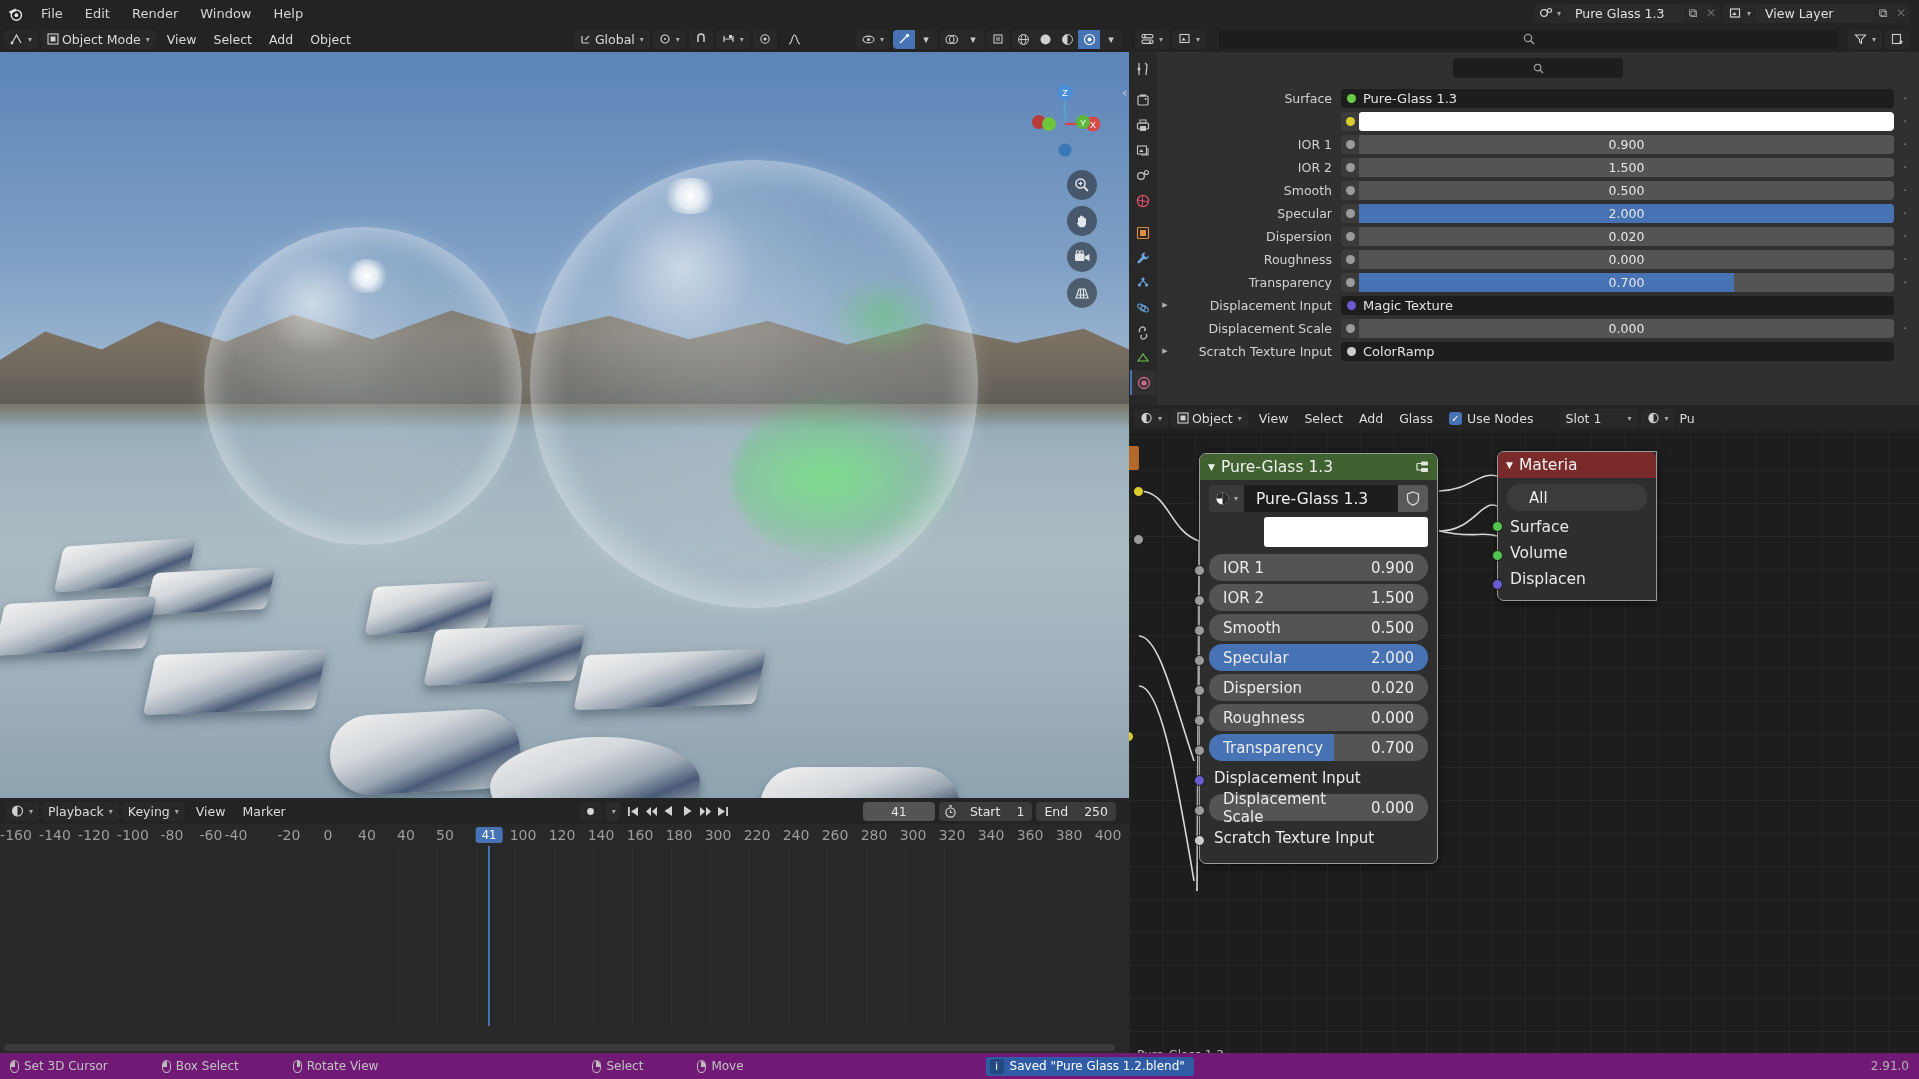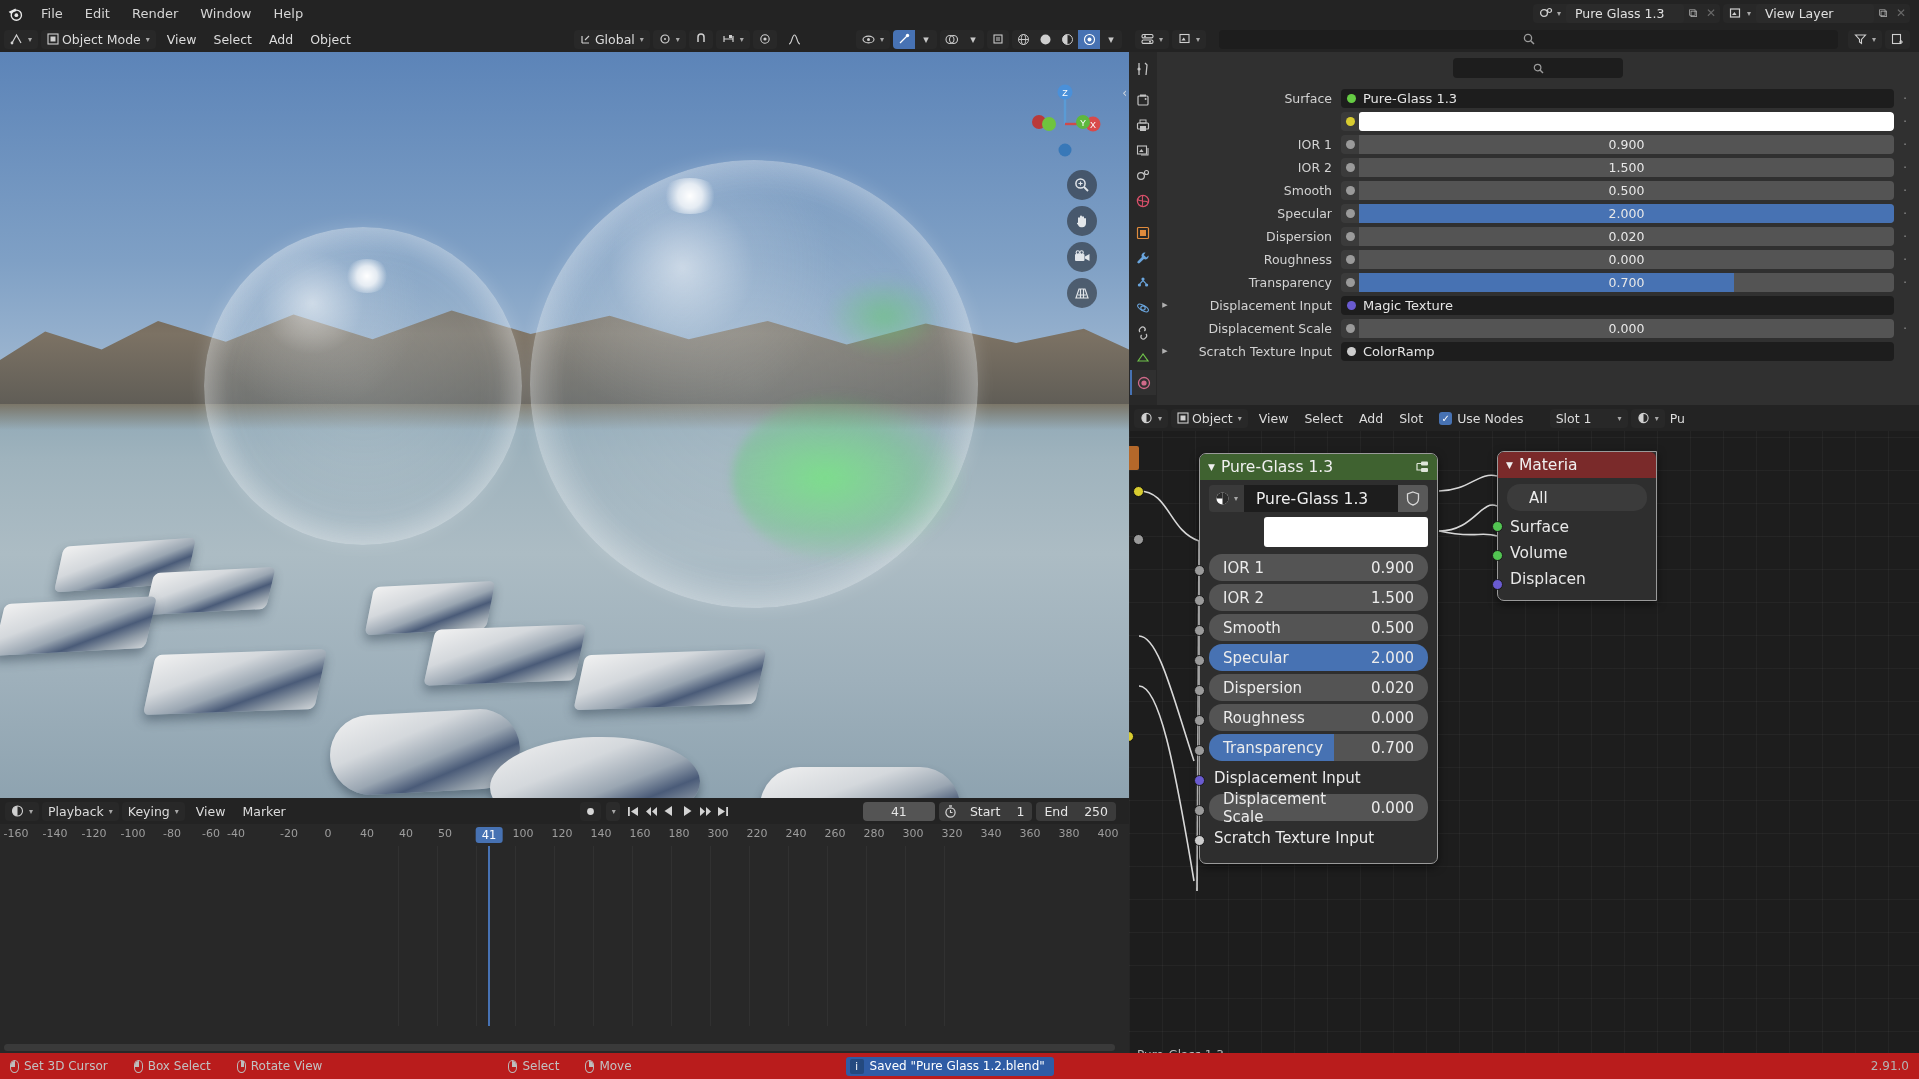--- a/index.html
+++ b/index.html
@@ -142,31 +142,31 @@
   .timeline { position:absolute; left:0; top:798px; width:1129px; height:255px; background:#282828; }
   .tl-header { height:26px; background:#232323; display:flex; align-items:center; padding:0 5px; }
   .tl-right { margin-left:auto; display:flex; align-items:center; gap:4px; padding-right:8px; }
   .tl-num { height:19px; background:#545454; border-radius:4px; display:flex; align-items:center;
     justify-content:center; width:72px; font-size:12.5px; }
   .tl-se { height:19px; background:#3b3b3b; border-radius:4px; display:flex; align-items:center; }
   .tl-se span { padding:0 8px; font-size:12.5px; }
   .tl-playbtns { display:flex; gap:1px; align-items:center; }
   .pbtn { width:17px; height:19px; display:flex; align-items:center; justify-content:center; color:#d3d3d3; font-size:10px; }
   .tl-ruler { position:relative; height:22px; background:#282828; }
-  .tick { position:absolute; top:3px; font-size:11px; color:#9d9d9d; transform:translateX(-50%); }
+  .tick { position:absolute; top:3px; font-size:14px; color:#9d9d9d; transform:translateX(-50%); }
   .tl-grid { position:absolute; left:0; top:48px; width:1129px; height:180px; }
   .gline { position:absolute; top:0; bottom:0; width:1px; background:rgba(255,255,255,.045); }
   .playhead { position:absolute; top:0; bottom:0; width:2px; background:#4772b3; }
   .ph-badge { position:absolute; top:3px; transform:translateX(-50%); background:#4772b3; color:#fff;
     border-radius:3px; padding:1px 6px; font-size:11.5px; }
   .tl-scroll { position:absolute; left:4px; right:14px; bottom:2px; height:7px; background:#3a3a3a; border-radius:4px;}
 
   
-  .status { position:absolute; left:0; bottom:0; width:1919px; height:26px; background:#b91c1c;
-    display:flex; align-items:center; padding:0 10px; font-size:12px; color:#c2c2c2; }
+  .status { position:absolute; left:0; bottom:0; width:1919px; height:26px; background:#701a75;
+    display:flex; align-items:center; padding:0 10px; font-size:12px; color:#c2c2c2;gap:28px; }
   .st-item { display:flex; align-items:center; gap:5px; margin-right:26px; }
   .mouse-ic { width:9px; height:13px; border:1px solid #bdbdbd; border-radius:5px/6px; position:relative; flex:none;}
   .mouse-ic.l::before { content:""; position:absolute; left:0; top:0; width:4px; height:6px;
     background:#bdbdbd; border-radius:4px 0 0 0; }
   .mouse-ic.r::before { content:""; position:absolute; right:0; top:0; width:4px; height:6px;
     background:#bdbdbd; border-radius:0 4px 0 0; }
   .mouse-ic.m::before { content:""; position:absolute; left:3px; top:0; width:3px; height:6px; background:#bdbdbd; }
   .saved-pill { display:flex; align-items:center; gap:6px; background:#2f5ca5; color:#fff; border-radius:3px;
     padding:2px 9px 2px 4px; font-size:12px; }
   .saved-i { width:14px; height:15px; background:#24497f; border-radius:2px; display:flex;
@@ -728,21 +728,21 @@
         <svg width="12" height="12" viewBox="0 0 12 12">
             <rect x="1" y="1" width="10" height="10" fill="none" stroke="#d0d0d0" stroke-width="1.1"></rect>
             <rect x="3.5" y="3.5" width="5" height="5" fill="#d0d0d0"></rect>
           </svg>
         <span>Object</span>
         <span class="chev">▾</span>
       </div>
       <div class="sh-flat">View</div>
       <div class="sh-flat">Select</div>
       <div class="sh-flat">Add</div>
-      <div class="sh-flat">Slot</div>
+      <div class="sh-flat">Glass</div>
       <div class="sh-check">
         <span class="cbox">✓</span>
         <span>Use Nodes</span>
       </div>
       <div class="vh-btn" style="margin-left:18px; min-width:78px; justify-content:space-between;">
         <span>Slot 1</span>
         <span class="chev">▾</span>
       </div>
       <div class="vh-btn">
         <svg width="13" height="12" viewBox="0 0 13 12">

